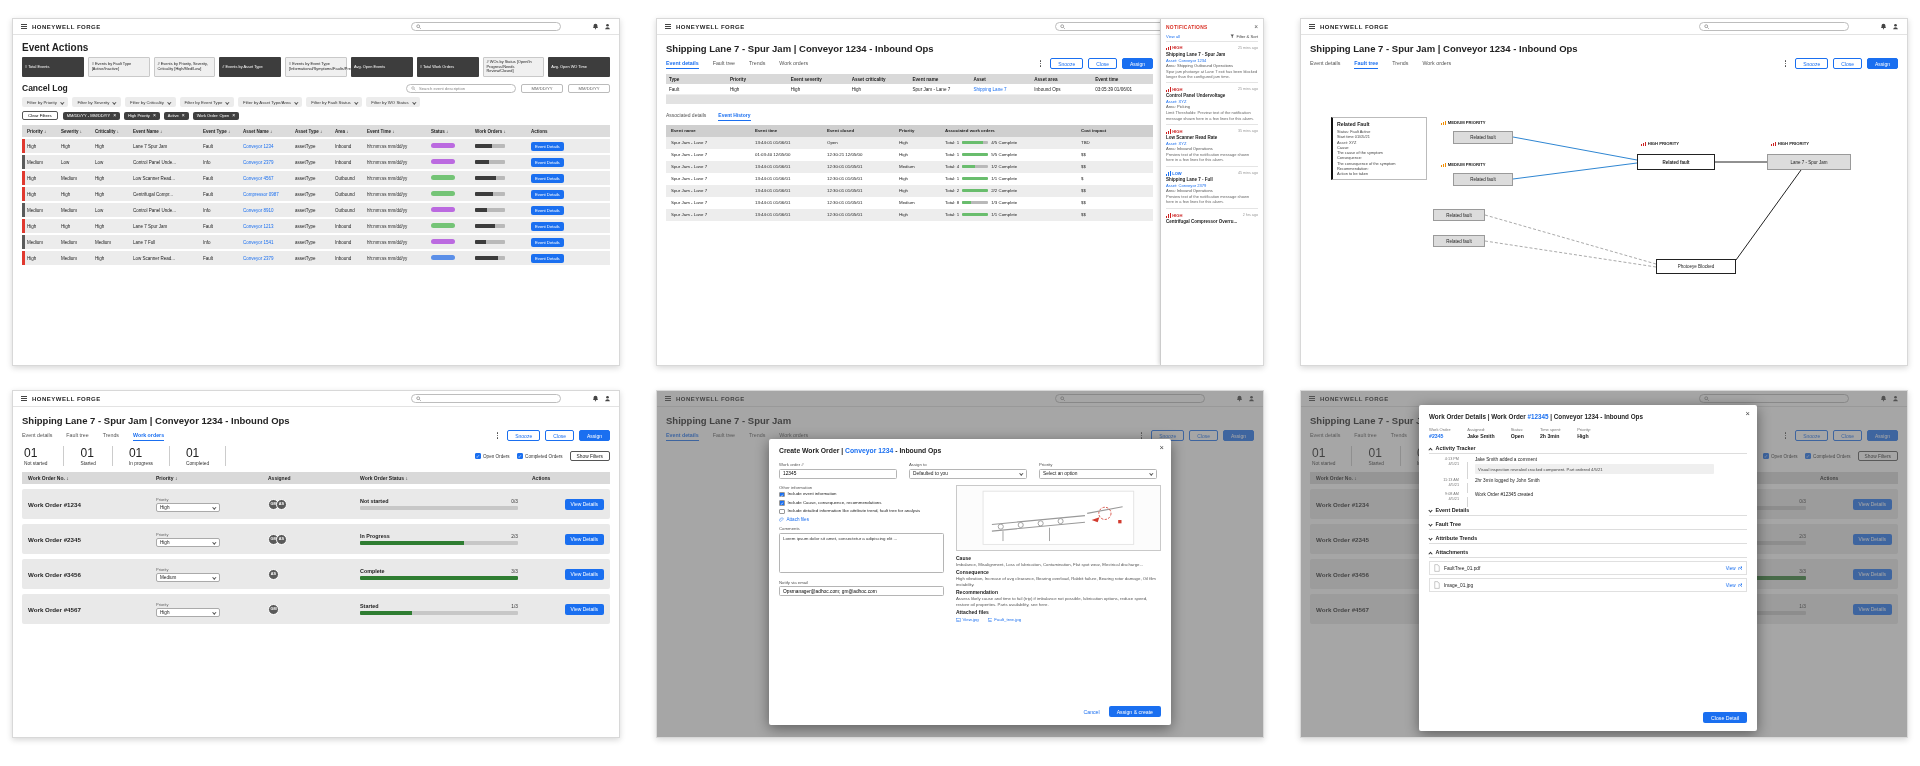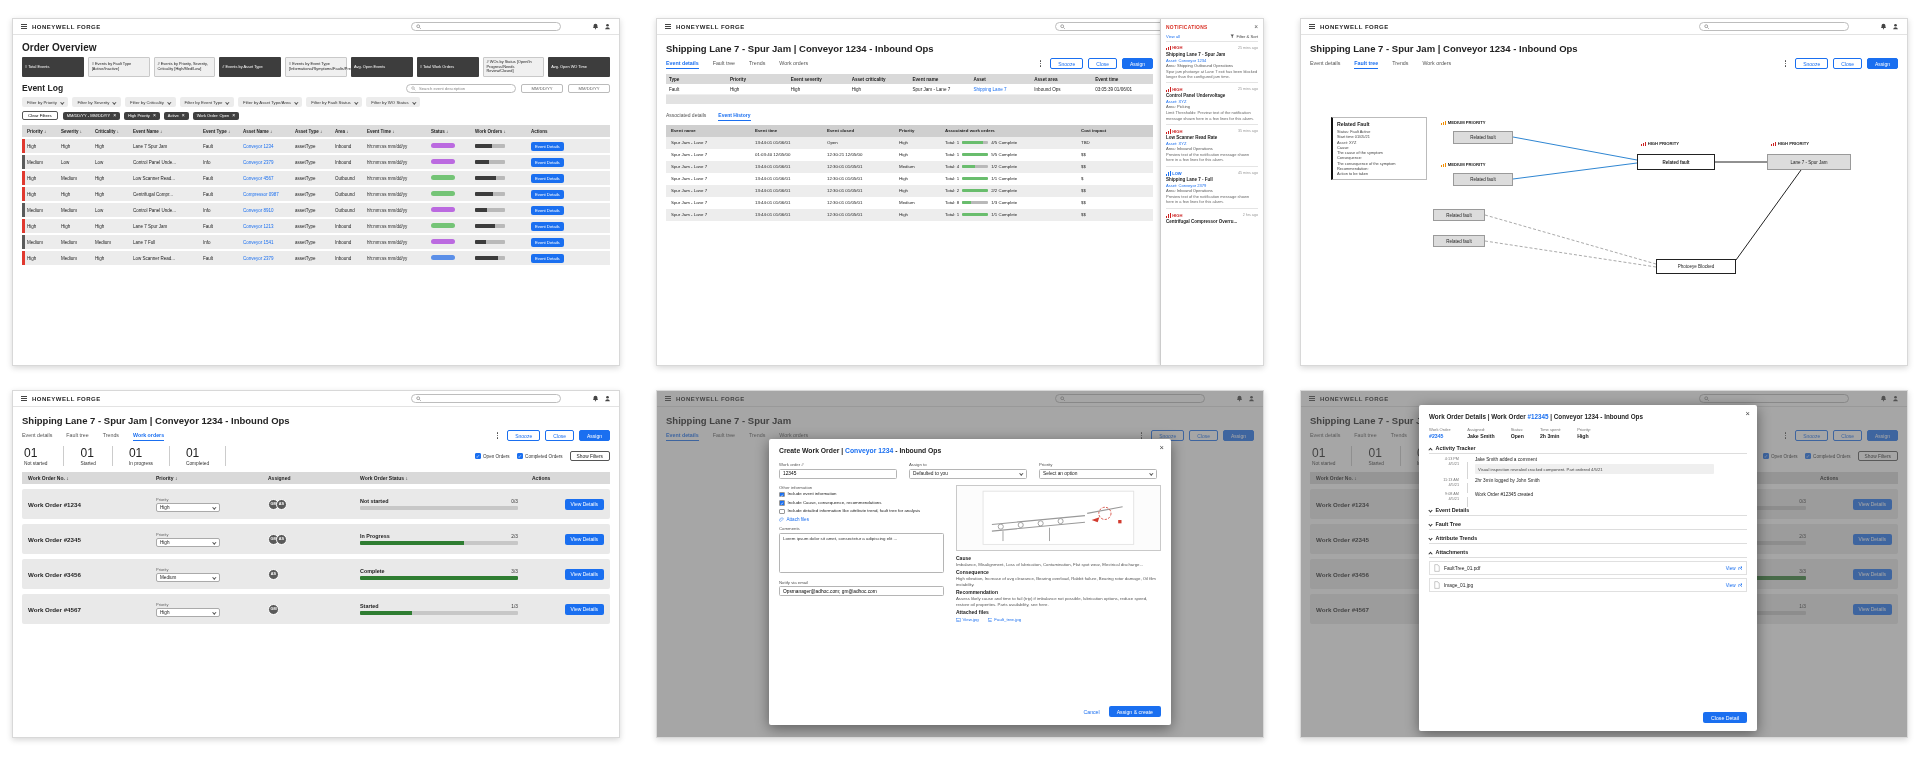--- a/index.html
+++ b/index.html
@@ -232,35 +232,35 @@
     <svg class="hico" viewBox="0 0 10 10">
           <path d="M5 1.2a2.8 2.8 0 0 0-2.8 2.8v1.8L1.4 7h7.2L7.8 5.8V4A2.8 2.8 0 0 0 5 1.2z" fill="#444"></path>
           <circle cx="5" cy="8.2" r="0.9" fill="#444"></circle>
         </svg>
     <svg class="hico" viewBox="0 0 10 10">
           <circle cx="5" cy="3.2" r="1.9" fill="#444"></circle>
           <path d="M1.6 9c.4-2 1.8-3 3.4-3s3 1 3.4 3z" fill="#444"></path>
         </svg>
   </header>
   <div class="pbody">
-    <div class="h1t">Order Overview</div>
+    <div class="h1t">Event Actions</div>
     <div class="kpis">
 
     <div class="kpi kpi-dark"># Total Events</div>
           <div class="kpi kpi-light"># Events by Fault Type [Active/Inactive]</div>
           <div class="kpi kpi-light"># Events by Priority, Severity, Criticality [High/Med/Low]</div>
           <div class="kpi kpi-dark"># Events by Asset Type</div>
           <div class="kpi kpi-light"># Events by Event Type [Informational/Symptoms/Faults/Predictive]</div>
           <div class="kpi kpi-dark">Avg. Open Events</div>
           <div class="kpi kpi-dark"># Total Work Orders</div>
           <div class="kpi kpi-light"># WOs by Status [Open/In Progress/Needs Review/Closed]</div>
           <div class="kpi kpi-dark">Avg. Open WO Time</div>
         </div>
     <div class="logrow">
-      <div class="h2t">Event Log</div>
+      <div class="h2t">Cancel Log</div>
       <span class="minisearch">
             <svg viewBox="0 0 10 10">
               <circle cx="4" cy="4" r="2.6" fill="none" stroke="#888" stroke-width="1"></circle>
               <line x1="6.2" y1="6.2" x2="8.8" y2="8.8" stroke="#888" stroke-width="1"></line>
             </svg>
             <span>Search event description</span>
           </span>
       <span class="datebox">MM/DD/YY</span>
       <span class="datebox">MM/DD/YY</span>
     </div>

